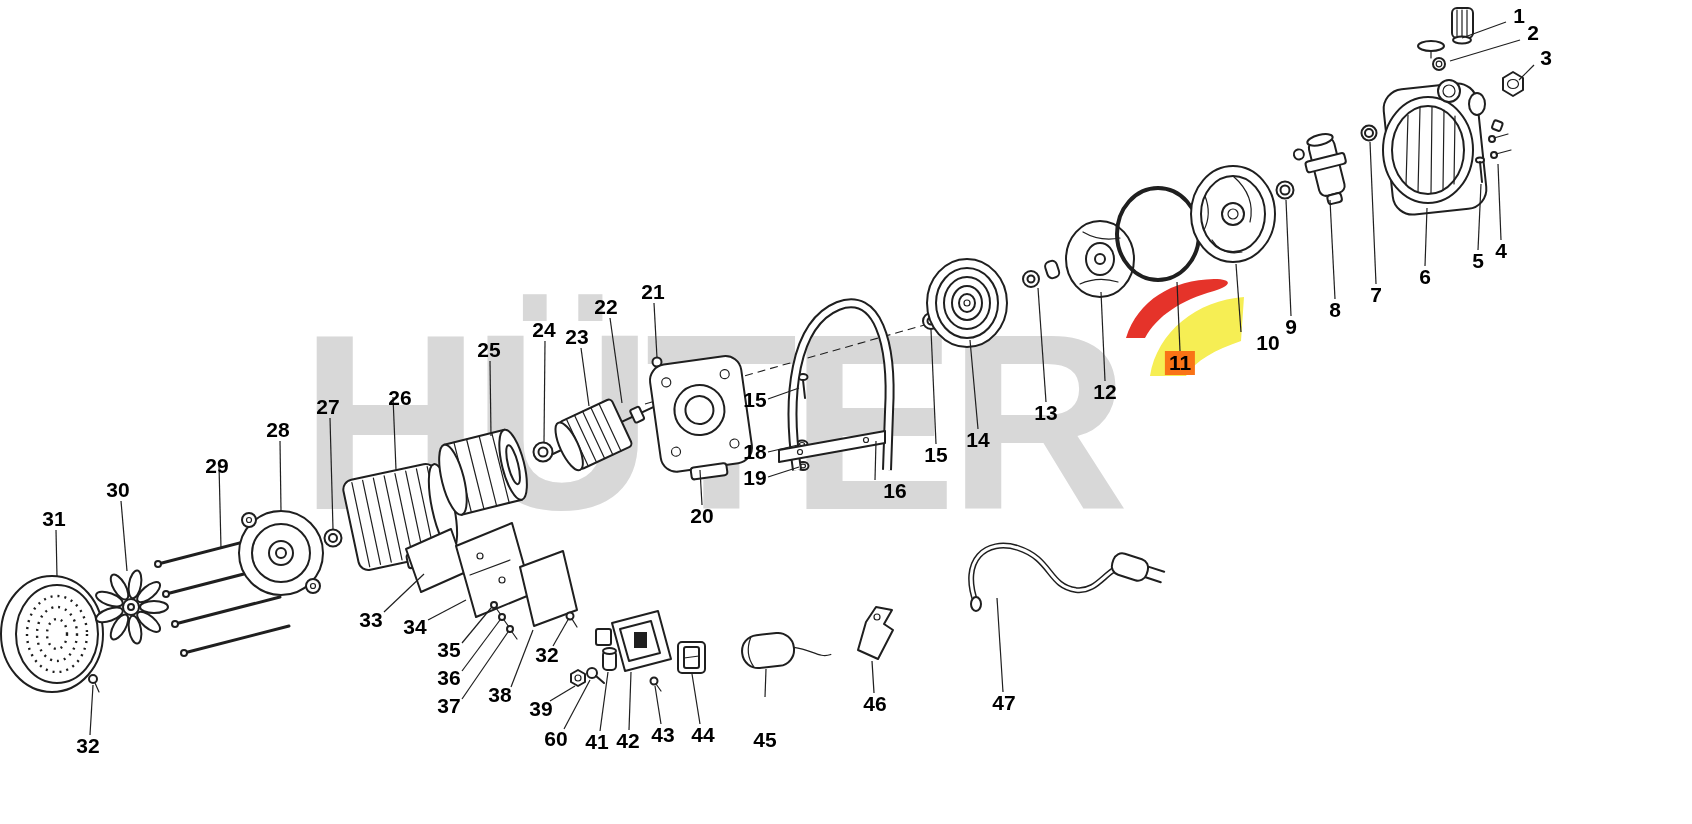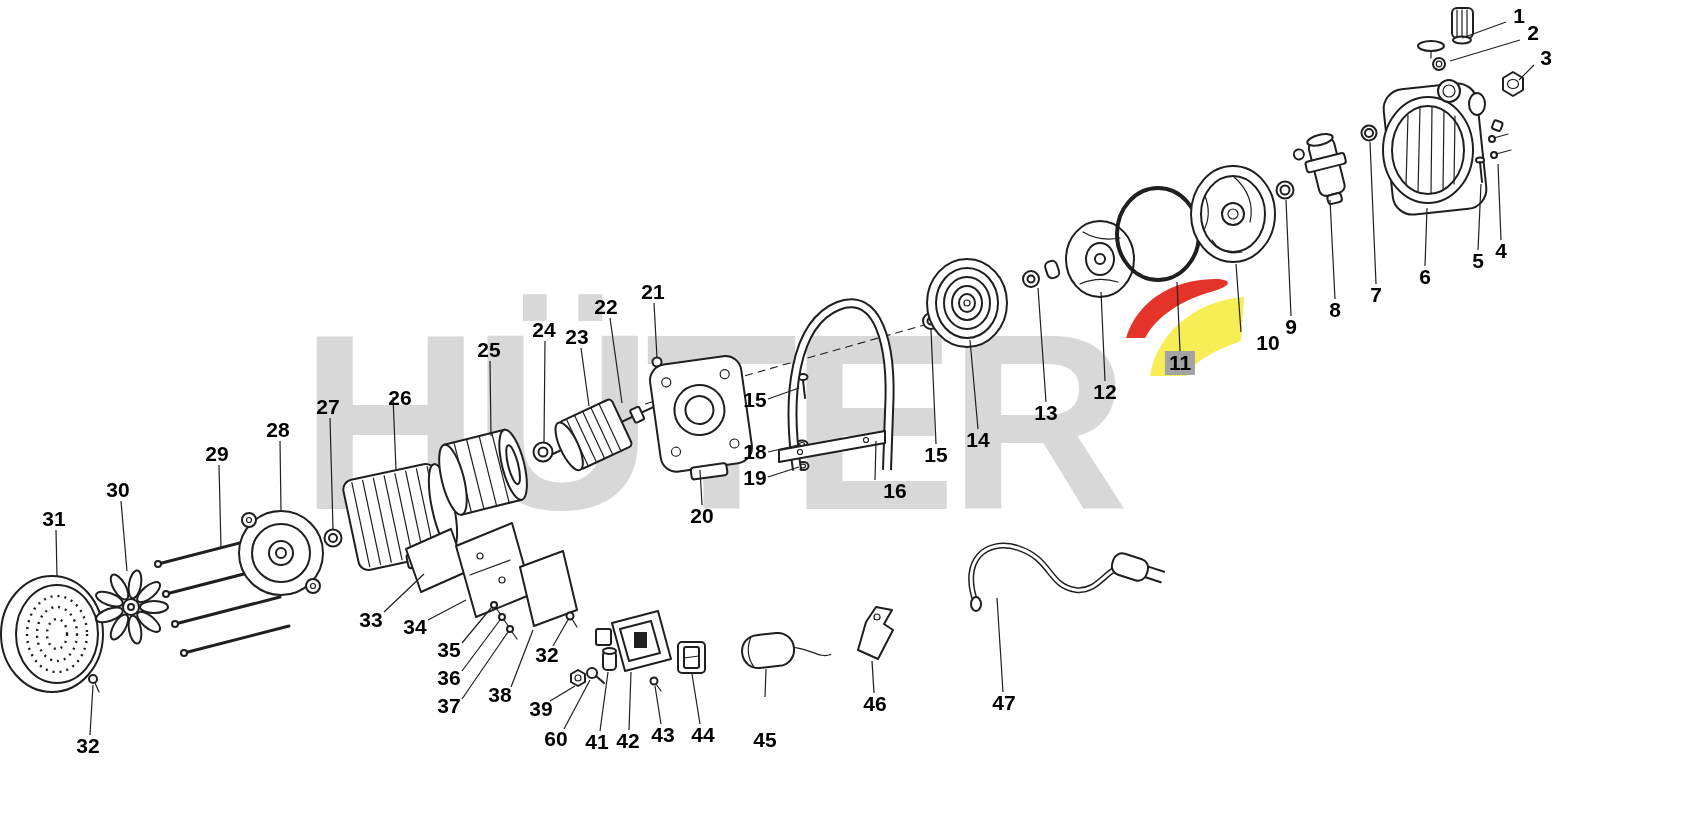--- a/index.html
+++ b/index.html
@@ -434,39 +434,39 @@
       <div class="part-label" style="left: 1519px; top: 16px;">1</div>
       <div class="part-label" style="left: 1533px; top: 33px;">2</div>
       <div class="part-label" style="left: 1546px; top: 58px;">3</div>
       <div class="part-label" style="left: 1501px; top: 251px;">4</div>
       <div class="part-label" style="left: 1478px; top: 261px;">5</div>
       <div class="part-label" style="left: 1425px; top: 277px;">6</div>
       <div class="part-label" style="left: 1376px; top: 295px;">7</div>
       <div class="part-label" style="left: 1335px; top: 310px;">8</div>
       <div class="part-label" style="left: 1291px; top: 327px;">9</div>
       <div class="part-label" style="left: 1241px; top: 343px; margin-left: 27px;">10</div>
-      <div class="part-label" style="left: 1180px; top: 363px; background: #a3a3a3; padding: 0px 4px;">11</div>
+      <div class="part-label" style="left: 1180px; top: 363px; background: #f97316; padding: 0px 4px;">11</div>
       <div class="part-label" style="left: 1105px; top: 392px;">12</div>
       <div class="part-label" style="left: 1046px; top: 413px;">13</div>
       <div class="part-label" style="left: 978px; top: 440px;">14</div>
       <div class="part-label" style="left: 936px; top: 455px;">15</div>
       <div class="part-label" style="left: 875px; top: 491px; margin-left: 20px;">16</div>
       <div class="part-label" style="left: 755px; top: 400px;">15</div>
       <div class="part-label" style="left: 755px; top: 452px;">18</div>
       <div class="part-label" style="left: 755px; top: 478px;">19</div>
       <div class="part-label" style="left: 702px; top: 516px;">20</div>
       <div class="part-label" style="left: 653px; top: 292px; text-align: center;">21</div>
       <div class="part-label" style="left: 606px; top: 307px;">22</div>
       <div class="part-label" style="left: 577px; top: 337px;">23</div>
       <div class="part-label" style="left: 544px; top: 330px;">24</div>
       <div class="part-label" style="left: 489px; top: 350px;">25</div>
       <div class="part-label" style="left: 400px; top: 386px; margin-top: 12px;">26</div>
       <div class="part-label" style="left: 328px; top: 407px;">27</div>
       <div class="part-label" style="left: 278px; top: 430px; text-align: right;">28</div>
-      <div class="part-label" style="left: 217px; top: 454px;">29</div>
+      <div class="part-label" style="left: 217px; top: 466px;">29</div>
       <div class="part-label" style="left: 118px; top: 490px;">30</div>
       <div class="part-label" style="left: 54px; top: 519px;">31</div>
       <div class="part-label" style="left: 88px; top: 746px;">32</div>
       <div class="part-label" style="left: 371px; top: 620px;">33</div>
       <div class="part-label" style="left: 415px; top: 627px;">34</div>
       <div class="part-label" style="left: 449px; top: 650px;">35</div>
       <div class="part-label" style="left: 449px; top: 678px;">36</div>
       <div class="part-label" style="left: 449px; top: 706px;">37</div>
       <div class="part-label" style="left: 500px; top: 695px;">38</div>
       <div class="part-label" style="left: 547px; top: 655px;">32</div>

